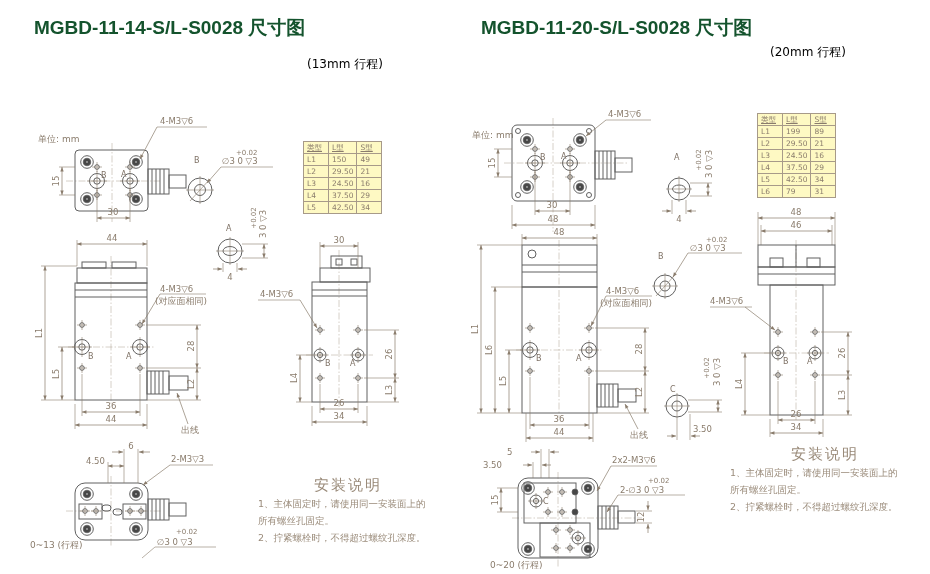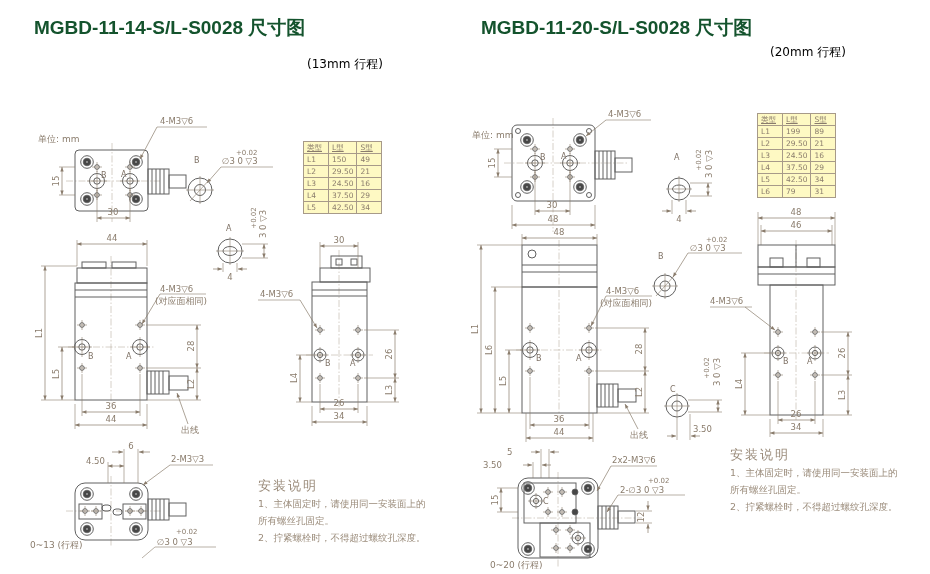--- a/index.html
+++ b/index.html
@@ -5,21 +5,21 @@
   html,body{margin:0;padding:0}
   body{width:930px;height:574px;background:#fff;position:relative;overflow:hidden;
        font-family:"DejaVu Sans",sans-serif}
   .ttl{position:absolute;font:bold 19px "Liberation Sans",sans-serif;color:#14532d;white-space:nowrap}
   .sub{position:absolute;font:12px "DejaVu Sans",sans-serif;color:#000000;white-space:nowrap}
   .tbl{position:absolute;border-collapse:collapse;font:7.5px "DejaVu Sans",sans-serif;
        color:#8a7c6c;text-align:left;background:#fef9c3}
   .tbl th,.tbl td{border:1px solid #a79a89;padding:0 3px;height:11px;font-weight:normal;min-width:18px}
   .tbl th{text-decoration:underline}
   .nts{position:absolute;color:#9a8b7a;font:9.5px "DejaVu Sans",sans-serif;line-height:17px;white-space:nowrap}
-  .nts .t{font-size:13px;letter-spacing:2px;margin-bottom:1px}
+  .nts .t{text-align:center;font-size:15px;letter-spacing:2px;margin-bottom:1px}
   svg{position:absolute;left:0;top:0}
   .s{stroke:#616161;stroke-width:1;fill:none}
   .dk{stroke:#616161;stroke-width:.8;fill:#474747}
   .d{stroke:#8a7c6c;stroke-width:.6;fill:none}
   .dim{stroke:#8a7c6c;stroke-width:.7;fill:none;marker-start:url(#ar);marker-end:url(#ar)}
   .me{stroke:#8a7c6c;stroke-width:.7;fill:none;marker-end:url(#ar)}
   .cl{stroke:#b5aa9c;stroke-width:.55;stroke-dasharray:7 2 1.5 2;fill:none}
   text{font:8.5px "DejaVu Sans",sans-serif;fill:#8a7c6c}
   text.m{text-anchor:middle}
   text.sm{font-size:7px}

